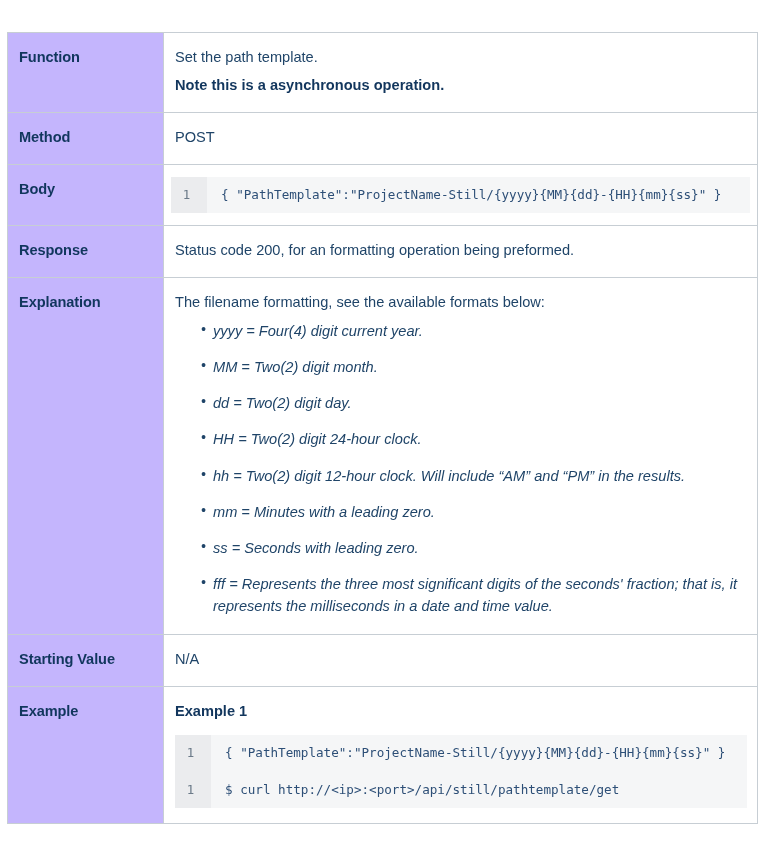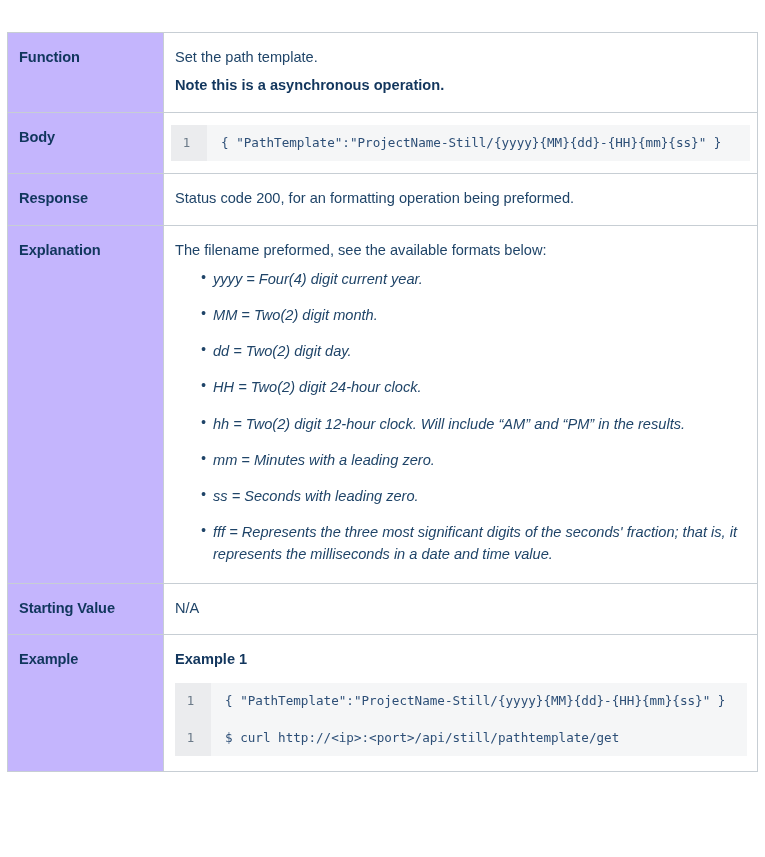--- a/index.html
+++ b/index.html
@@ -166,20 +166,26 @@
     <tbody>
 
       <tr>
         <td class="row-label">Function</td>
         <td class="row-value">
           <div class="value-line">Set the path template.</div>
           <div class="value-line bold">Note this is a asynchronous operation.</div>
         </td>
       </tr>
 
+      <tr>
+        <td class="row-label">Method</td>
+        <td class="row-value">
+          <div class="value-line">POST</div>
+        </td>
+      </tr>
 
       <tr>
         <td class="row-label">Body</td>
         <td class="row-value tight">
           <div class="code-block">
             <div class="code-line">
               <span class="code-gutter">1</span>
               <span class="code-text">{ "PathTemplate":"ProjectName-Still/{yyyy}{MM}{dd}-{HH}{mm}{ss}" }</span>
             </div>
           </div>
@@ -189,21 +195,21 @@
       <tr>
         <td class="row-label">Response</td>
         <td class="row-value">
           <div class="value-line">Status code 200, for an formatting operation being preformed.</div>
         </td>
       </tr>
 
       <tr>
         <td class="row-label">Explanation</td>
         <td class="row-value">
-          <div class="intro-line">The filename preformed, see the available formats below:</div>
+          <div class="intro-line">The filename formatting, see the available formats below:</div>
           <ul class="format-list">
             <li>yyyy = Four(4) digit current year.</li>
             <li>MM = Two(2) digit month.</li>
             <li>dd = Two(2) digit day.</li>
             <li>HH = Two(2) digit 24-hour clock.</li>
             <li>hh = Two(2) digit 12-hour clock. Will include “AM” and “PM” in the results.</li>
             <li>mm = Minutes with a leading zero.</li>
             <li>ss = Seconds with leading zero.</li>
             <li>fff = Represents the three most significant digits of the seconds' fraction; that is, it represents the milliseconds in a date and time value.</li>
           </ul>

